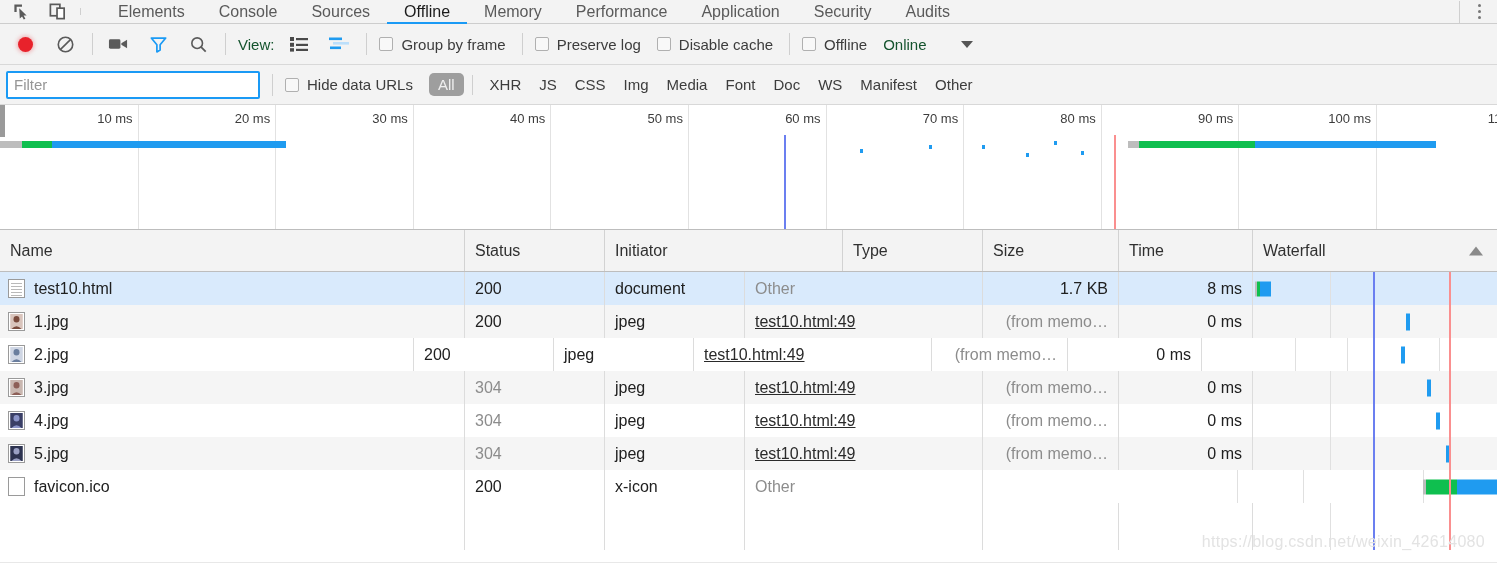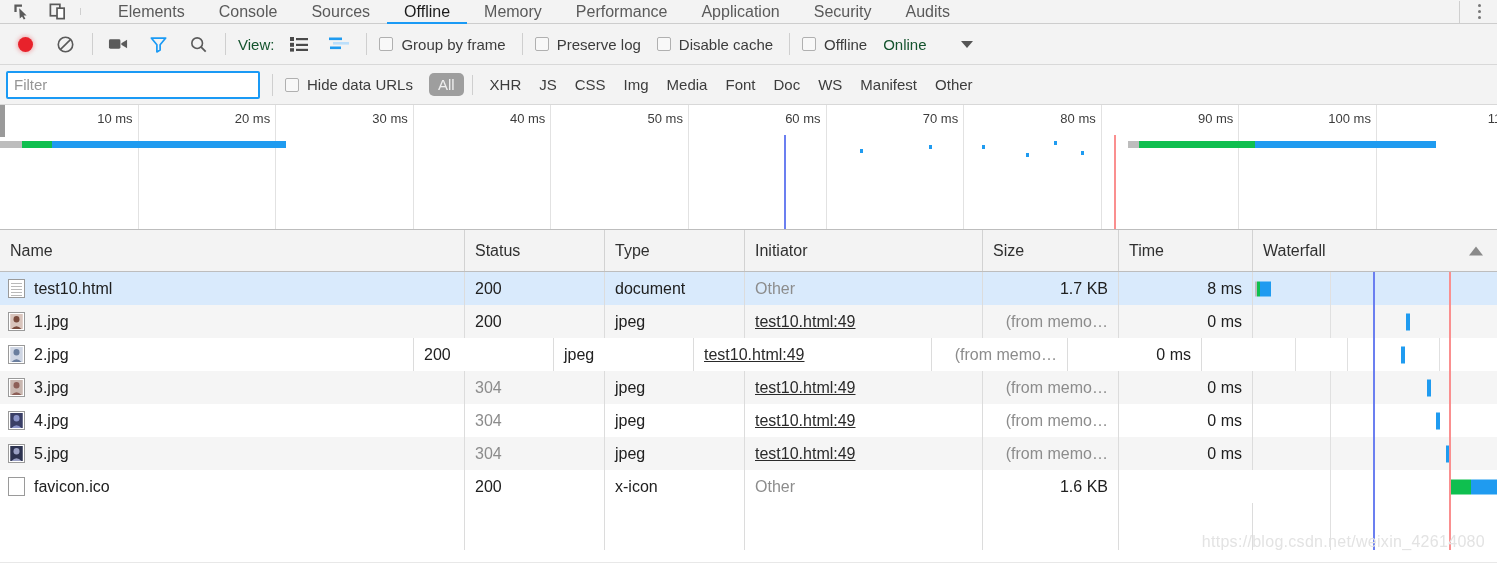--- a/index.html
+++ b/index.html
@@ -361,25 +361,25 @@
     <div class="ov-left-handle"></div>
   </div>
 
   <div class="grid-head">
     <div class="gh" style="width:465px">
         <span>Name</span>
       </div>
     <div class="gh" style="width:140px">
         <span>Status</span>
       </div>
+    <div class="gh" style="width:238px">
+        <span>Initiator</span>
+      </div>
     <div class="gh" style="width:140px">
         <span>Type</span>
-      </div>
-    <div class="gh" style="width:238px">
-        <span>Initiator</span>
       </div>
     <div class="gh" style="width:136px">
         <span>Size</span>
       </div>
     <div class="gh" style="width:134px">
         <span>Time</span>
       </div>
     <div class="gh" style="flex:1">
       <span>Waterfall</span>
       <span class="sort-tri"></span>
@@ -540,21 +540,20 @@
       <div class="row odd">
         <div class="cell name" style="width: 465px;">
           <span class="ficon"></span>
           <span class="fname">favicon.ico</span>
         </div>
         <div class="cell" style="width: 140px;">200</div>
         <div class="cell" style="width: 140px;">x-icon</div>
         <div class="cell" style="width: 238px;">
           <span class="muted">Other</span>
         </div>
-        <div class="cell right" style="width: 136px;">1.6 KB</div>
         <div class="cell right" style="width: 134px; margin-top: 40px;">24 ms</div>
         <div class="cell wf" style="flex: 1 1 0%;">
           <div class="wf-area">
             <div class="wf-grid-line" style="left: 31.5%;"></div>
             <div class="wf-grid-line" style="left: 49%;"></div>
             <div class="wf-grid-line" style="left: 80.5%;"></div>
             <div class="wf-bar" style="left: 80.5%; width: 19.5%;">
               <div class="wf-seg" style="left: 0%; width: 4.10256%; background: rgb(189, 189, 189);"></div>
               <div class="wf-seg" style="left: 4.10256%; width: 42.0513%; background: rgb(15, 191, 79);"></div>
               <div class="wf-seg" style="left: 46.1538%; width: 53.8462%; background: rgb(31, 155, 240);"></div>

